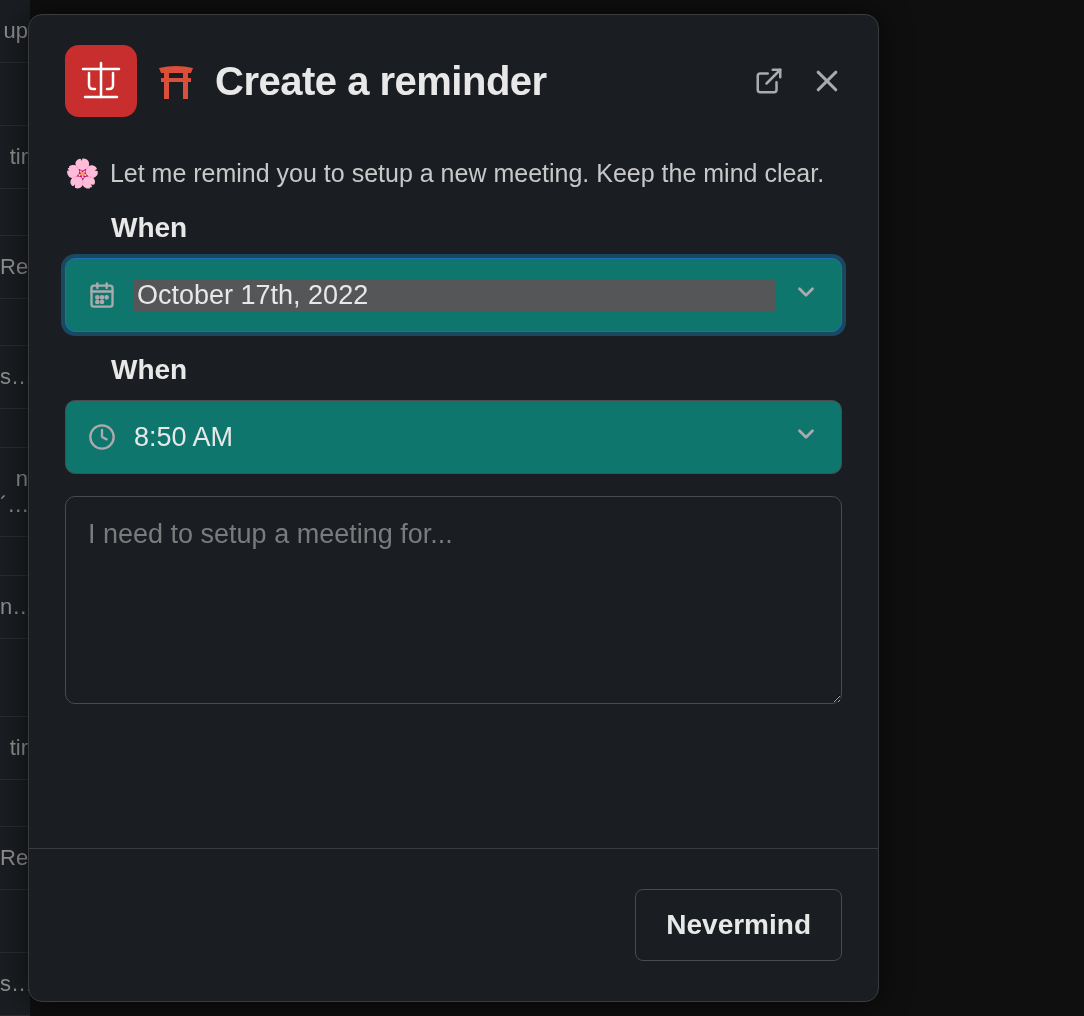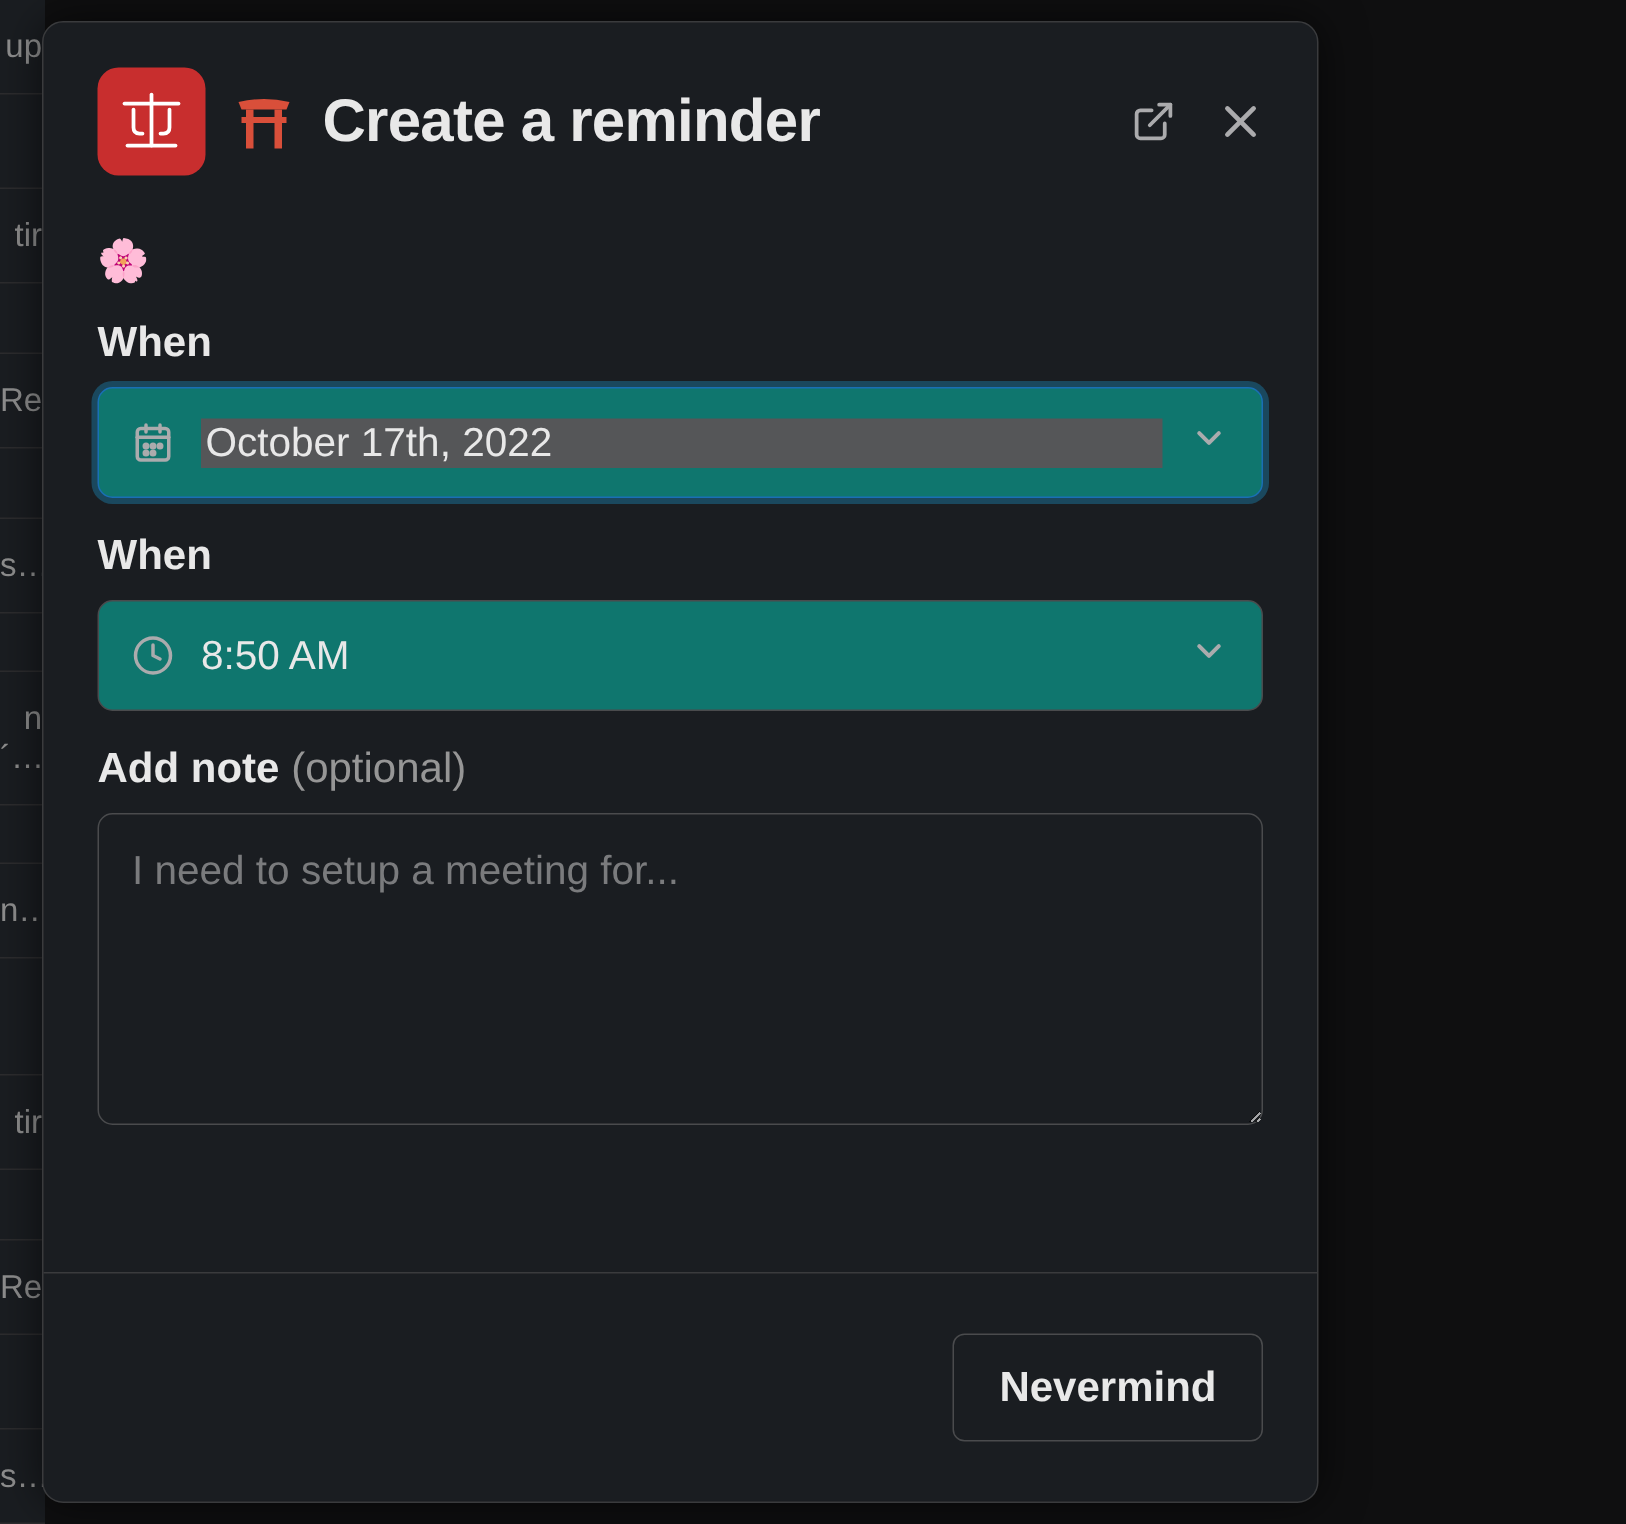--- a/index.html
+++ b/index.html
@@ -120,20 +120,21 @@
     }
     .field-group {
       display: flex;
       flex-direction: column;
       gap: 14px;
     }
     .field-label {
       font-size: 28px;
       font-weight: 700;
       color: #e8e8e8;
+      margin-left: 46px;
     }
     .field-label-optional {
       font-weight: 400;
       color: #969696;
     }
     .select-field {
       position: relative;
       display: flex;
       align-items: center;
       height: 74px;
@@ -278,20 +279,21 @@
           <line x1="5" y1="5" x2="19" y2="19"></line>
           <line x1="19" y1="5" x2="5" y2="19"></line>
         </svg>
       </div>
     </div>
   </div>
 
   <div class="modal-body">
     <div class="description">
       <span class="flower-emoji">🌸</span>
+      <span>Let me remind you to setup a new meeting. Keep the mind clear.</span>
     </div>
 
     <div class="field-group">
       <div class="field-label">When</div>
       <div class="select-field focused">
         <div class="select-field-icon">
           <svg viewBox="0 0 24 24" fill="none" stroke="currentColor" stroke-width="2" stroke-linecap="round" stroke-linejoin="round">
             <rect x="3" y="4" width="18" height="18" rx="2"></rect>
             <line x1="3" y1="9" x2="21" y2="9"></line>
             <line x1="8" y1="2" x2="8" y2="6"></line>
@@ -324,24 +326,20 @@
         <span class="select-value">8:50 AM</span>
         <div class="chevron">
           <svg viewBox="0 0 24 24" fill="none" stroke="currentColor" stroke-width="2.5" stroke-linecap="round" stroke-linejoin="round">
             <polyline points="6 9 12 15 18 9"></polyline>
           </svg>
         </div>
       </div>
     </div>
 
     <div class="field-group">
-      <div class="field-label">
-        <span>Add note</span>
-        <span class="field-label-optional">(optional)</span>
-      </div>
       <textarea class="textarea-field" placeholder="I need to setup a meeting for..." style=""></textarea>
     </div>
   </div>
 
   <div class="modal-footer">
     <button class="btn btn-secondary">Nevermind</button>
   </div>
 </div>
 
 </body></html>

